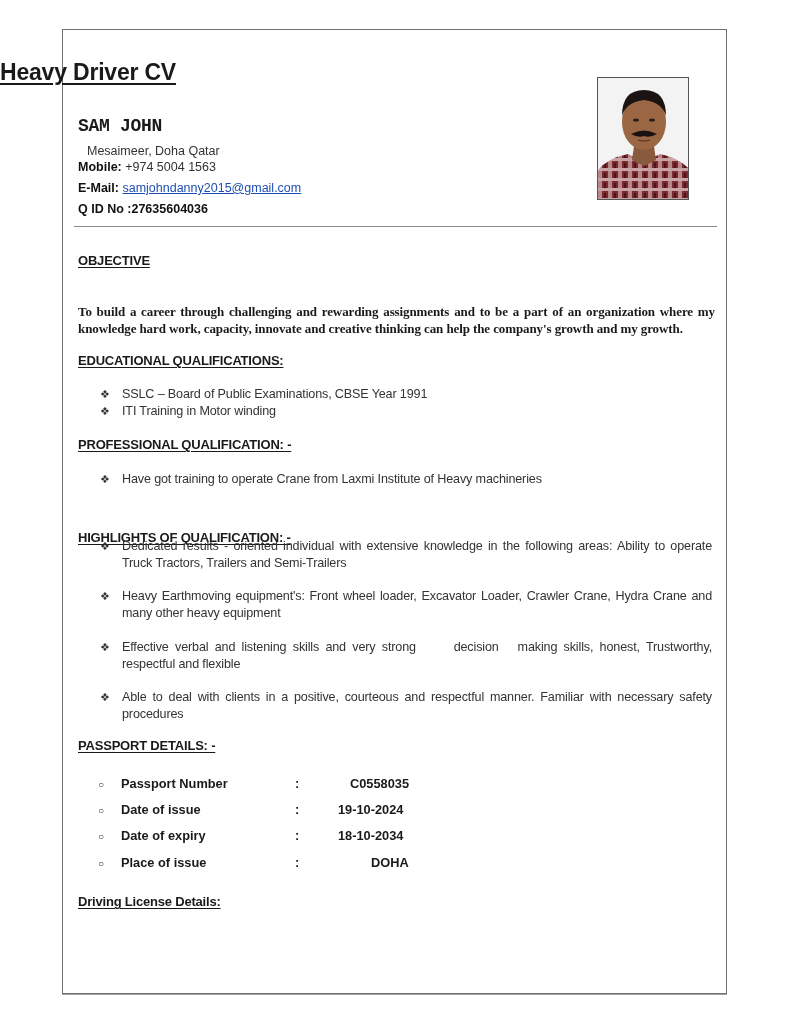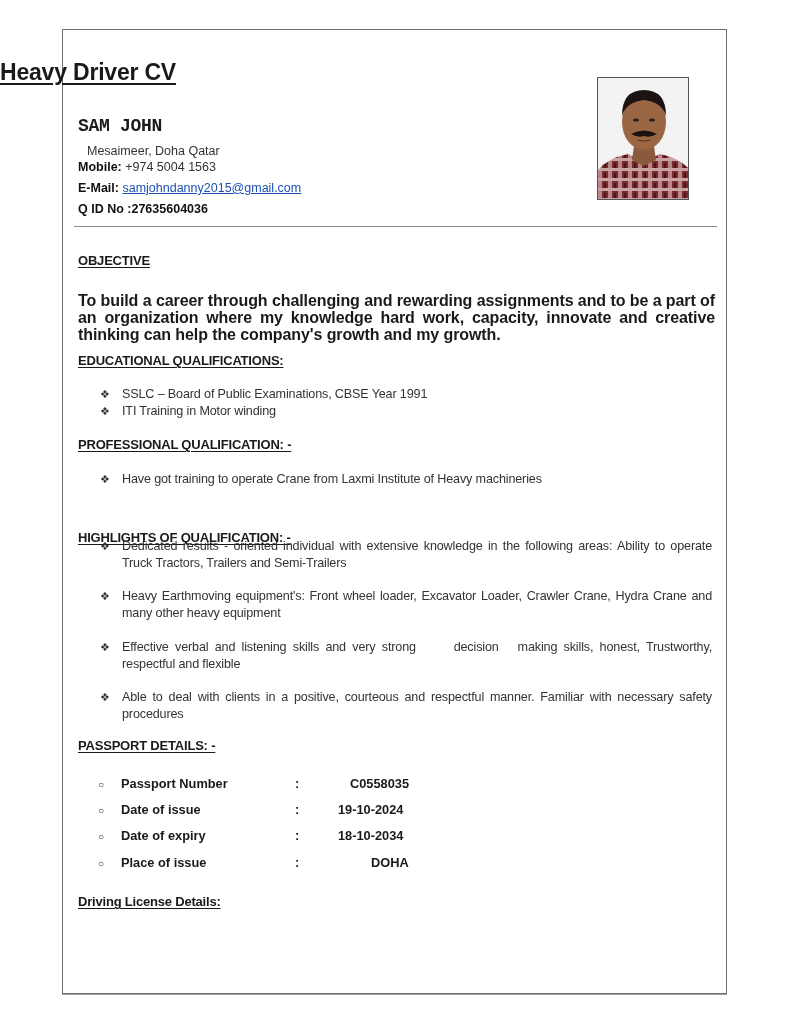--- a/index.html
+++ b/index.html
@@ -73,27 +73,28 @@
     .heading {
       left: 78px;
       font-size: 13px;
       font-weight: bold;
       text-decoration: underline;
       text-underline-offset: 2px;
       letter-spacing: -0.2px;
       white-space: nowrap;
     }
     .objective-text {
-      left: 78px; top: 292px;
+      left: 78px; top: 303px;
       width: 637px;
-      font-size: 16px;
+      font-size: 13px;
       font-weight: bold;
       line-height: 17px;
       text-align: justify;
       letter-spacing: -0.1px;
+      font-family: Liberation Serif, serif;
     }
     .bullet-item {
       left: 100px;
       width: 612px;
       font-size: 12.6px;
       color: #333;
       line-height: 17px;
       display: flex;
       letter-spacing: -0.15px;
     }

